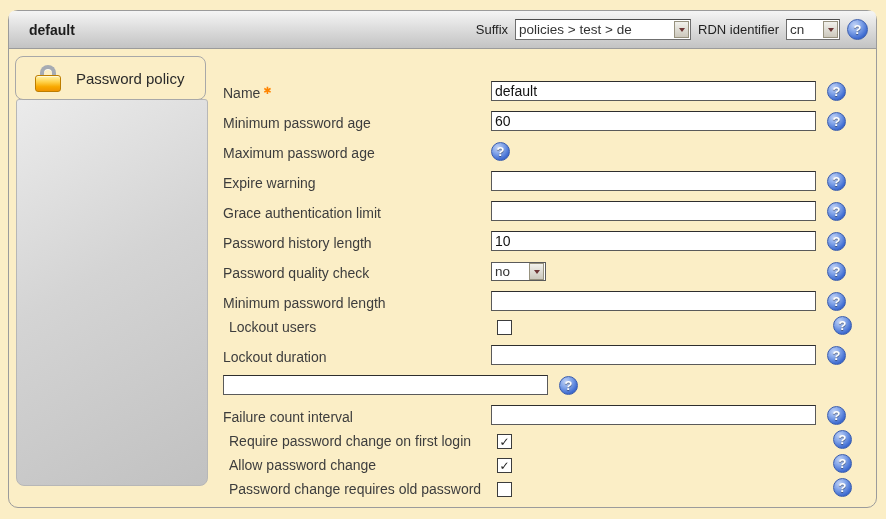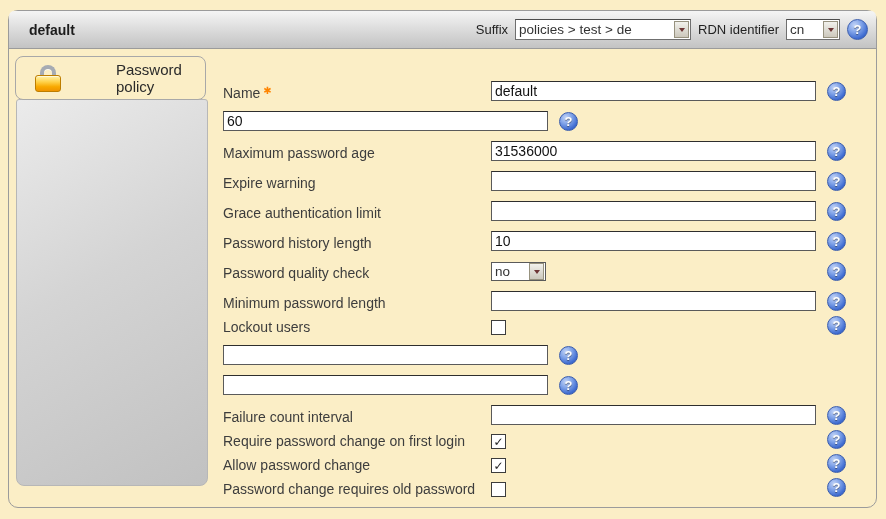--- a/index.html
+++ b/index.html
@@ -60,38 +60,38 @@
     position:absolute; left:7px; top:50px; width:190px; height:385px;
     background:linear-gradient(150deg,#ebebeb 0%,#d4d4d4 45%,#c1c1c1 100%);
     border:1px solid #b7b7b7; border-radius:3px 3px 8px 8px; z-index:1;
   }
   .tab {
     position:absolute; left:6px; top:7px; width:191px; height:44px; z-index:2;
     background:#FBEEC6; border:1px solid #a8a8a8; border-radius:8px;
     display:flex; align-items:center; gap:15px; padding-left:19px;
     box-sizing:border-box; cursor:pointer;
   }
-  .tab-label { font-size:15px; color:#2a2a2a;margin-left:40px; }
+  .tab-label { font-size:15px; color:#2a2a2a; }
   .lock { position:relative; width:26px; height:27px; flex:none; }
   .shackle {
     position:absolute; top:0; left:5px; width:16px; height:15px;
     border:4px solid #a6abb3; border-bottom:none; border-radius:8px 8px 0 0;
     box-sizing:border-box; box-shadow:inset 0 1px 0 rgba(255,255,255,.8);
   }
   .lock-body {
     position:absolute; top:10px; left:0; width:26px; height:17px;
     border-radius:3px; box-sizing:border-box; border:1px solid #bd7d00;
     background:linear-gradient(#fff3ae, #ffd34d 38%, #f8a800 72%, #ef9400);
     box-shadow:inset 0 1px 0 rgba(255,255,255,.55);
   }
   
   .main { position:absolute; left:214px; top:22px; right:8px; z-index:3; }
   .row { display:flex; align-items:flex-end; }
   .row.h30 { height:30px; }
-  .row.h24 { height:24px; }
+  .row.h24 { height:24px;margin-left:6px; }
   .row-label { width:268px; flex:none; font-size:14px; color:#3d3d3d; white-space:nowrap; }
   .req { color:#ff8400; font-size:10px; vertical-align:4px; margin-left:3px; }
   .ctrl { width:336px; flex:none; display:flex; align-items:center; }
   input.text {
     width:325px; height:20px; box-sizing:border-box;
     border:1px solid #5a5a5a; border-top-color:#2e2e2e;
     background:#fff; color:#111;
     font:14px "Liberation Sans","DejaVu Sans",sans-serif; padding:0 3px;
   }
   .select.quality { width:55px; height:19px; border-color:#5a5a5a; }
@@ -138,30 +138,28 @@
     </div>
     <div class="main" id="form-rows">
         <div class="row h30">
           <span class="row-label">Name<span class="req">✱</span></span>
           <span class="ctrl">
             <input type="text" class="text" value="default" style="">
           </span>
           <span class="help-icon">?</span>
         </div>
         <div class="row h30">
+          <span class="row-label">Minimum password age</span>
           <span class="ctrl">
             <input type="text" class="text" value="60" style="">
           </span>
           <span class="help-icon">?</span>
         </div>
         <div class="row h30">
           <span class="row-label">Maximum password age</span>
-          <span class="ctrl">
-            <input type="text" class="text" value="31536000" style="">
-          </span>
           <span class="help-icon">?</span>
         </div>
         <div class="row h30">
           <span class="row-label">Expire warning</span>
           <span class="ctrl">
             <input type="text" class="text" style="">
           </span>
           <span class="help-icon">?</span>
         </div>
         <div class="row h30">
@@ -198,20 +196,21 @@
           <span class="help-icon">?</span>
         </div>
         <div class="row h24">
           <span class="row-label">Lockout users</span>
           <span class="ctrl">
             <span class="checkbox"></span>
           </span>
           <span class="help-icon">?</span>
         </div>
         <div class="row h30">
+          <span class="row-label">Lockout duration</span>
           <span class="ctrl">
             <input type="text" class="text" style="">
           </span>
           <span class="help-icon">?</span>
         </div>
         <div class="row h30">
           <span class="ctrl">
             <input type="text" class="text" style="">
           </span>
           <span class="help-icon">?</span>

